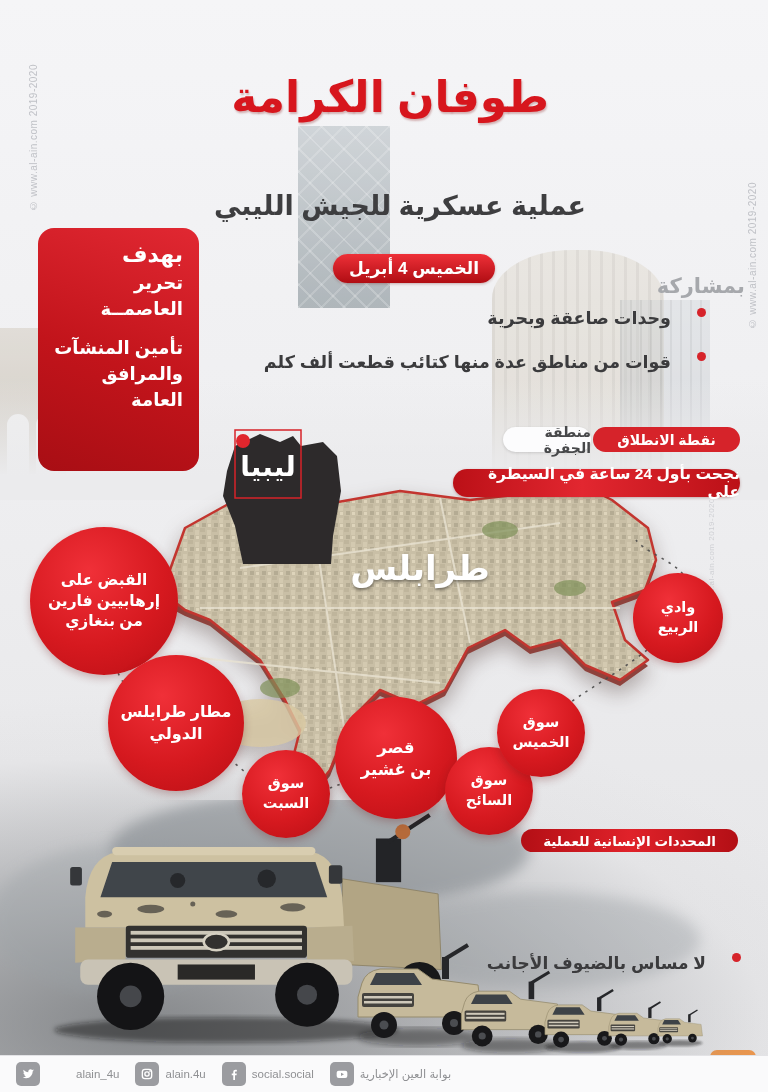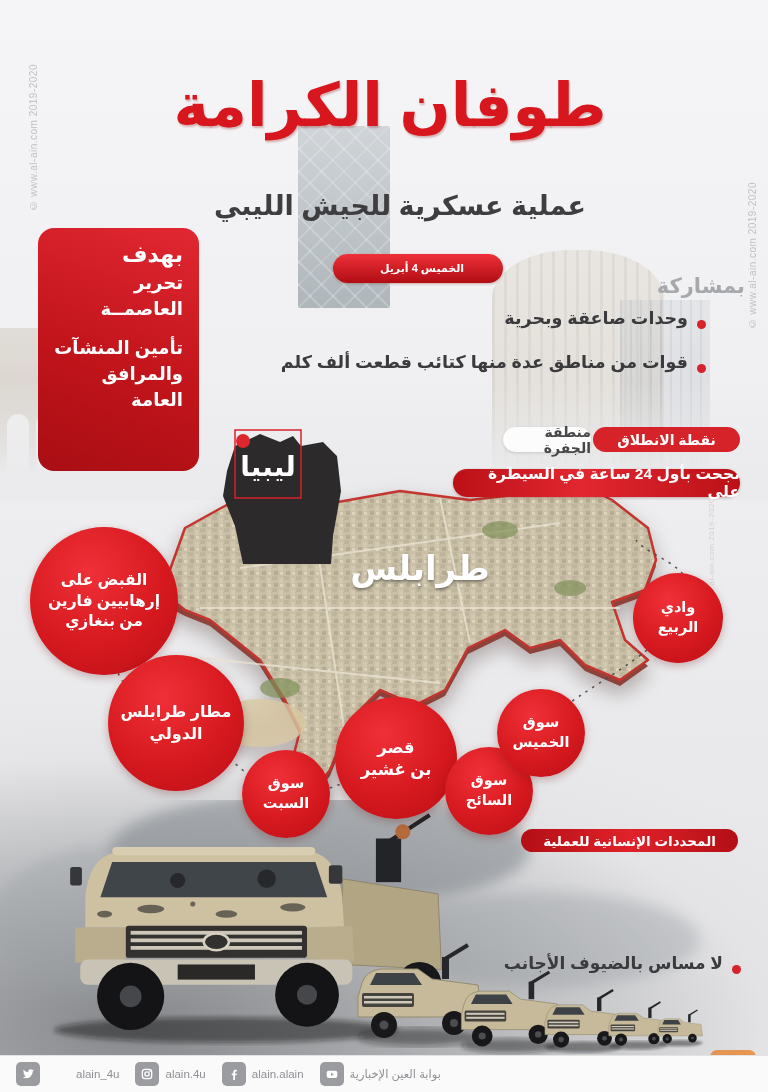--- a/index.html
+++ b/index.html
@@ -29,36 +29,36 @@
                linear-gradient(180deg,#ccd1d5,#b6bcc1);}
   .arch{position:absolute;left:0;top:328px;width:66px;height:146px;opacity:.75;
     background:linear-gradient(180deg,#dcd7cf,#c9c2b6);}
   .arch:before,.arch:after{content:"";position:absolute;bottom:0;width:22px;height:60px;
     background:#efefef;border-radius:11px 11px 0 0;}
   .arch:before{left:7px;} .arch:after{left:36px;}
   .skyfade{position:absolute;left:0;top:380px;width:768px;height:120px;
     background:linear-gradient(180deg,rgba(236,236,238,0),#ebebed 80%);}
   
   .title{position:absolute;left:150px;top:74px;width:480px;text-align:center;
-    font-size:60px;font-weight:bold;color:#d7161d;direction:rtl;line-height:1.05;
+    font-size:44px;font-weight:bold;color:#d7161d;direction:rtl;line-height:1.05;
     text-shadow:1px 2px 2px rgba(130,10,12,.28);}
   .subtitle{position:absolute;left:170px;top:190px;width:460px;text-align:center;
     font-size:27px;font-weight:bold;color:#3e3e40;direction:rtl;}
   .date-badge{position:absolute;left:333px;top:254px;width:162px;height:29px;border-radius:15px;
     background:linear-gradient(180deg,#ee3038,#b00d13);display:flex;align-items:center;justify-content:center;
-    color:#fff;font-weight:bold;font-size:11px;direction:rtl;box-shadow:0 1px 3px rgba(100,10,10,.3);padding-left:8px;}
+    color:#fff;font-weight:bold;font-size:17px;direction:rtl;box-shadow:0 1px 3px rgba(100,10,10,.3);}
   
   .goal{position:absolute;left:38px;top:228px;width:161px;height:243px;border-radius:16px;
     background:linear-gradient(200deg,#e12832 0%,#c2141b 55%,#a80e14 100%);
     color:#fff;direction:rtl;text-align:right;padding:14px 16px;box-sizing:border-box;}
   .goal .h{font-size:22px;font-weight:bold;margin-bottom:2px;}
   .goal .it{font-size:18px;font-weight:bold;line-height:1.45;white-space:pre-line;margin-bottom:13px;}
   
   .part-h{position:absolute;right:23px;top:274px;font-size:21px;font-weight:bold;color:#a6a8ac;direction:rtl;}
-  .bullet-row{position:absolute;display:flex;direction:rtl;align-items:flex-end;gap:9px;white-space:nowrap;}
+  .bullet-row{position:absolute;display:flex;direction:rtl;align-items:flex-start;gap:26px;white-space:nowrap;}
   .bullet-row .dot{width:9px;height:9px;border-radius:50%;background:#d6232a;flex:0 0 auto;}
   .bullet-row .tx{font-size:17.5px;font-weight:bold;color:#3b3b3d;}
   .p0{right:62px;top:308px;} .p1{right:62px;top:352px;}
   
   .launch-label{position:absolute;right:28px;top:427px;width:147px;height:25px;border-radius:13px;
     background:#d6232a;color:#fff;font-size:14px;font-weight:bold;display:flex;align-items:center;
     justify-content:center;direction:rtl;}
   .launch-value{position:absolute;right:177px;top:427px;width:88px;height:25px;border-radius:13px;
     background:#fcfcfd;color:#47484a;font-size:14px;font-weight:bold;display:flex;align-items:center;
     justify-content:center;direction:rtl;box-shadow:0 1px 3px rgba(0,0,0,.14);}
@@ -302,21 +302,21 @@
           </svg>
       </span>
       <span class="s-lb">alain.4u</span>
     </div>
     <div class="social">
       <span class="s-ic">
         <svg width="16" height="16" viewBox="0 0 24 24">
             <path fill="#fff" d="M13.5 21v-7h2.3l.4-2.7h-2.7V9.6c0-.8.2-1.3 1.3-1.3h1.5V5.9c-.3 0-1.1-.1-2-.1-2 0-3.4 1.2-3.4 3.5v2H8.6V14h2.3v7z"></path>
           </svg>
       </span>
-      <span class="s-lb">alain.alain</span>
+      <span class="s-lb">social.social</span>
     </div>
     <div class="social">
       <span class="s-ic">
         <svg width="16" height="16" viewBox="0 0 24 24">
             <rect x="4" y="7" width="16" height="11" rx="3" fill="#fff"></rect>
             <path d="M10.5 10l4.5 2.5-4.5 2.5z" fill="#9b9ca0"></path>
           </svg>
       </span>
       <span class="s-lb">بوابة العين الإخبارية</span>
     </div>

